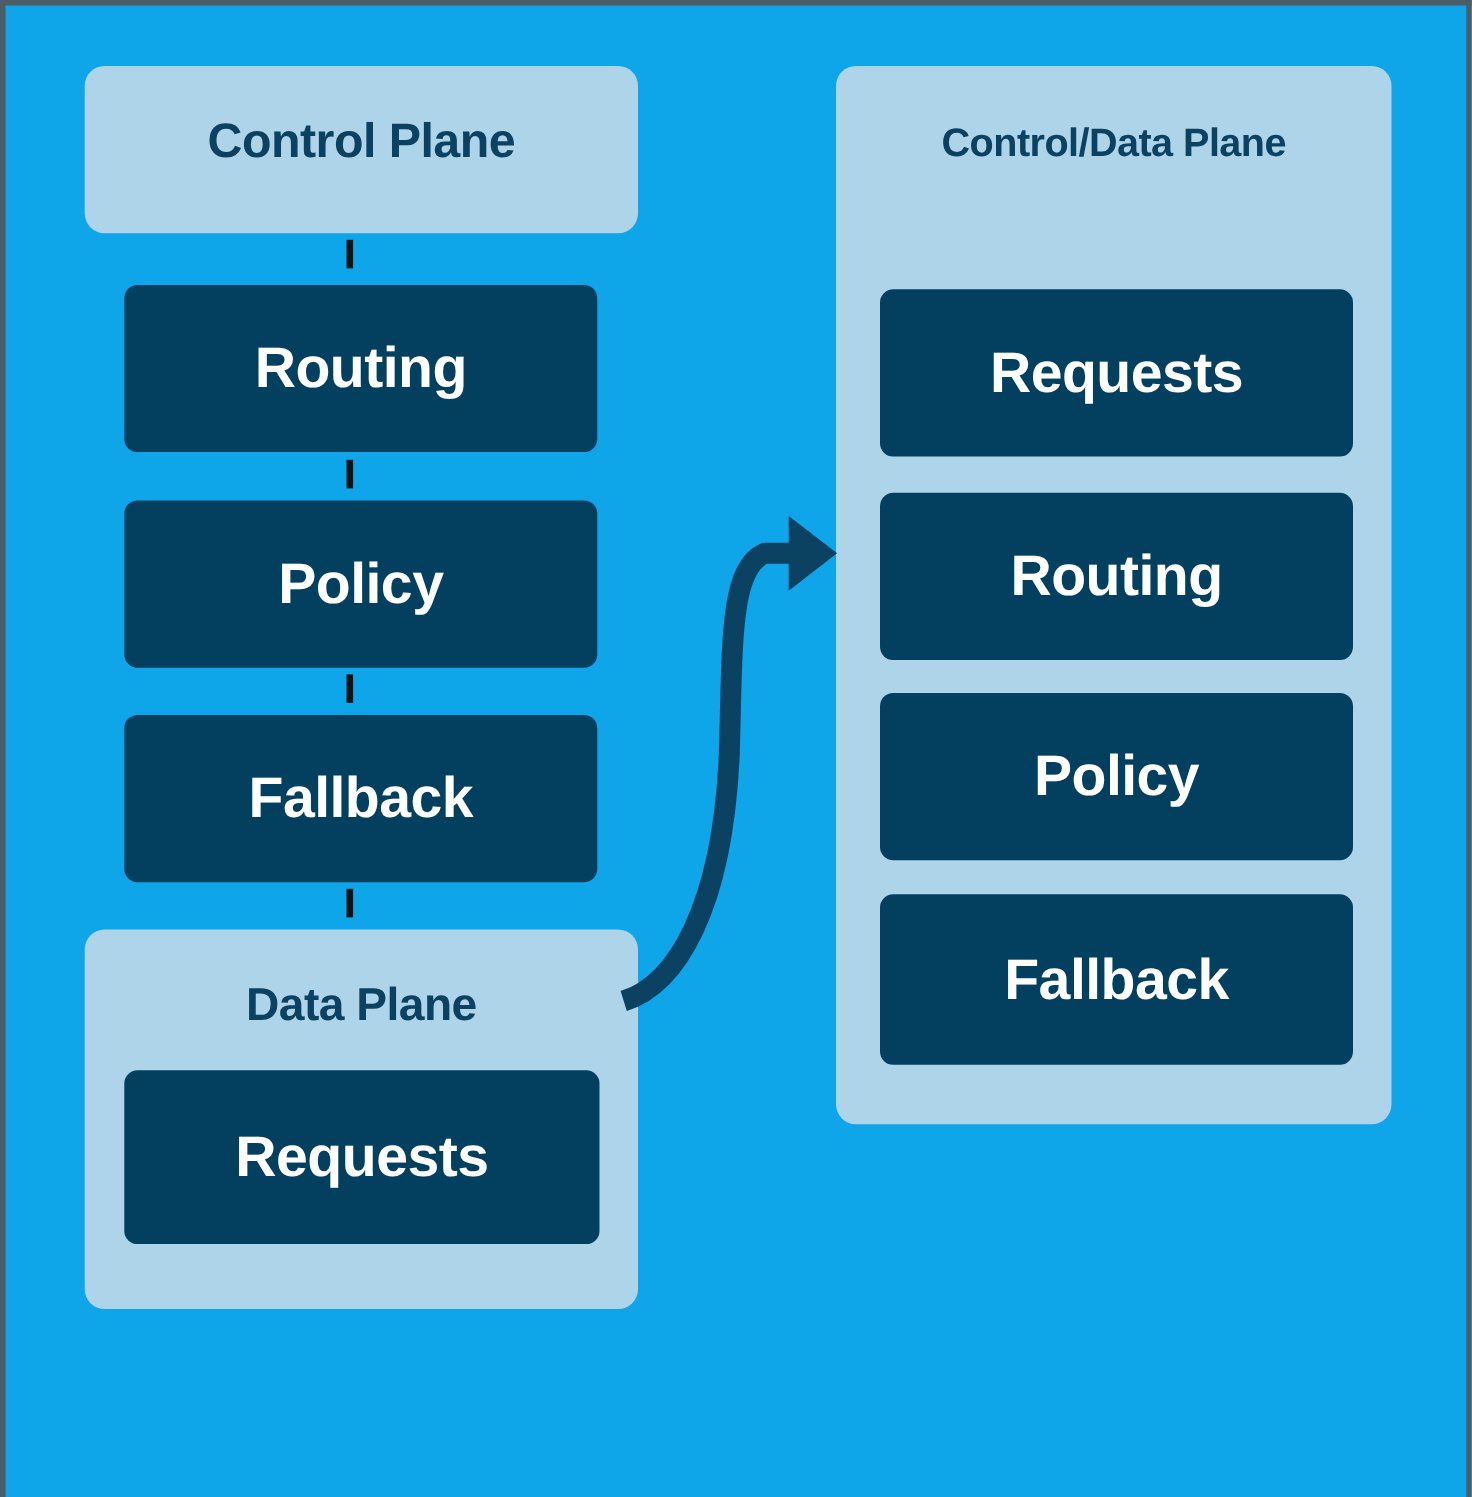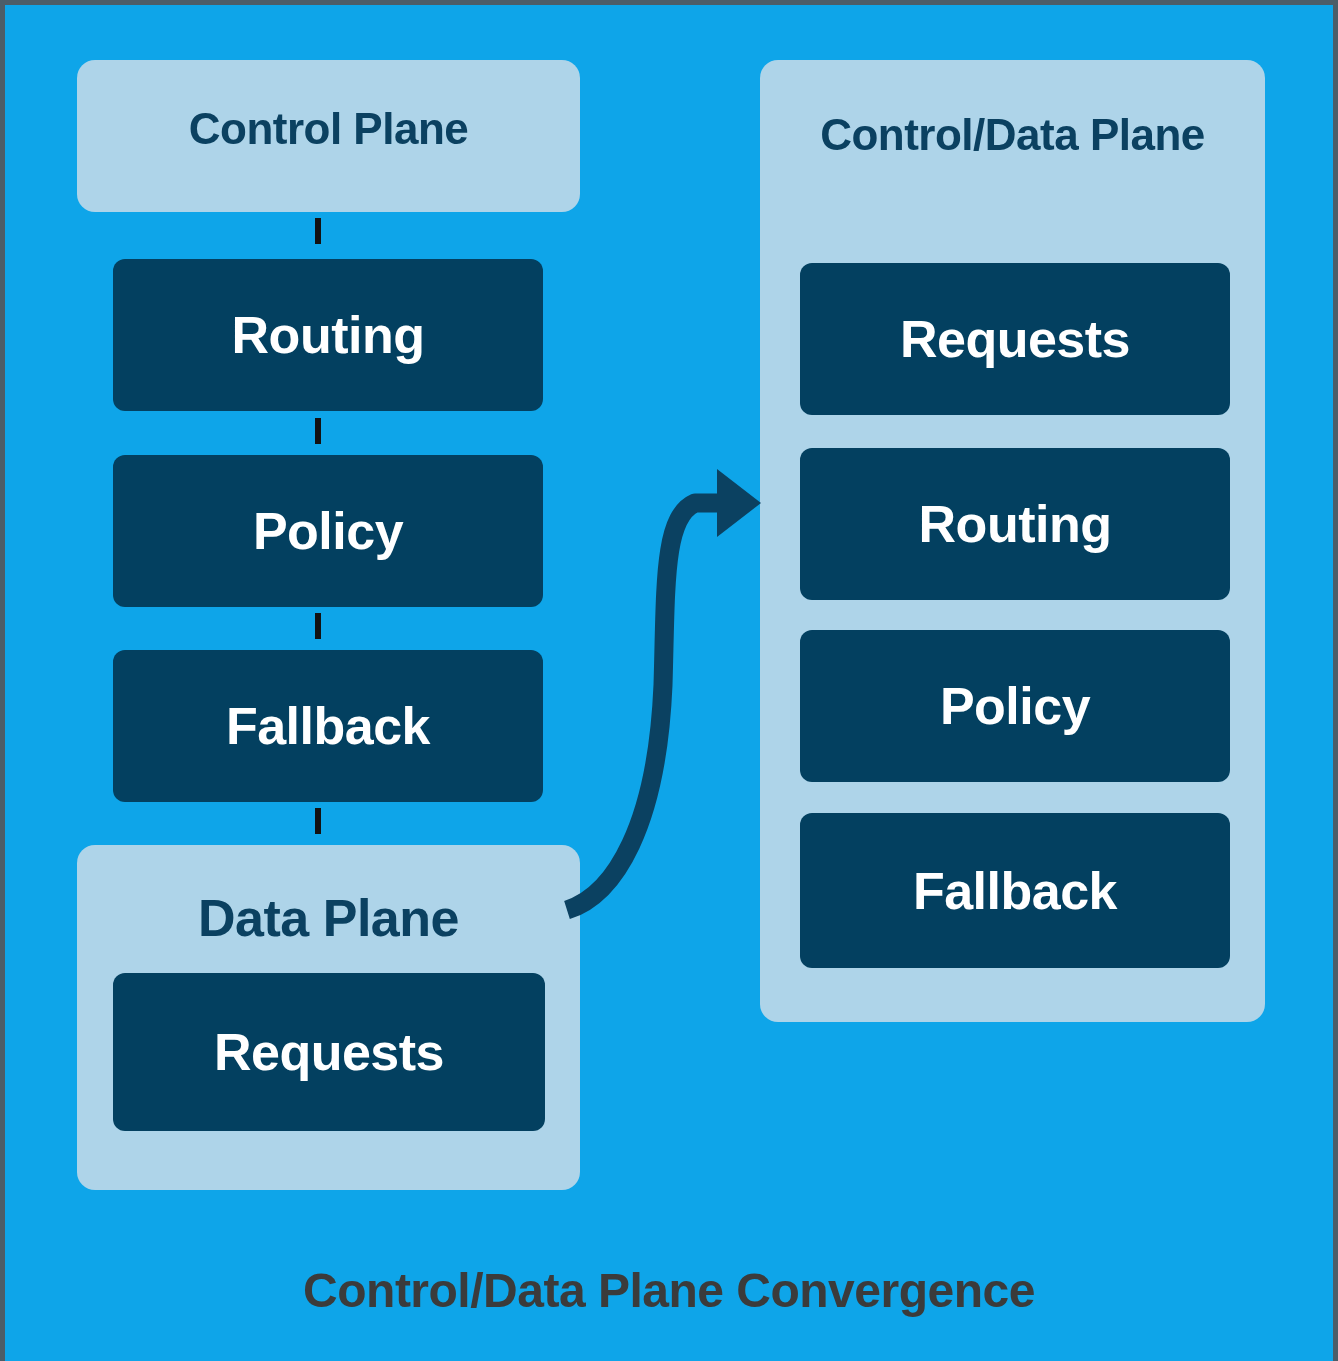--- a/index.html
+++ b/index.html
@@ -47,32 +47,32 @@
     padding-top: 44px;
   }
 
   #panel-dataplane {
     left: 72px;
     top: 840px;
     width: 503px;
     height: 345px;
   }
   #panel-dataplane .panel-title {
-    font-size: 52px;
+    font-size: 42px;
     padding-top: 44px;
   }
 
   #panel-converged {
     left: 755px;
     top: 55px;
     width: 505px;
     height: 962px;
   }
   #panel-converged .panel-title {
-    font-size: 44px;
+    font-size: 36px;
     padding-top: 50px;
     padding-left: 28px;
     padding-right: 28px;
     text-align: center;
   }
 
   
   .node {
     position: absolute;
     background: #034060;
@@ -189,15 +189,14 @@
 
   <div class="node node-right" id="node-r-policy">Policy</div>
 
   <div class="node node-right" id="node-r-fallback">Fallback</div>
 
   <svg id="arrow-svg" viewBox="0 0 240 480" xmlns="http://www.w3.org/2000/svg">
     <path d="M 22 455 C 70 440, 112 370, 118 230 C 121 130, 118 62, 150 48 L 180 48" fill="none" stroke="#0b4161" stroke-width="19" stroke-linecap="butt" stroke-linejoin="round"></path>
     <polygon points="172,14 172,82 216,48" fill="#0b4161"></polygon>
   </svg>
 
-  <div id="caption">Control/Data Plane Convergence</div>
 
 </div>
 
 </body></html>

